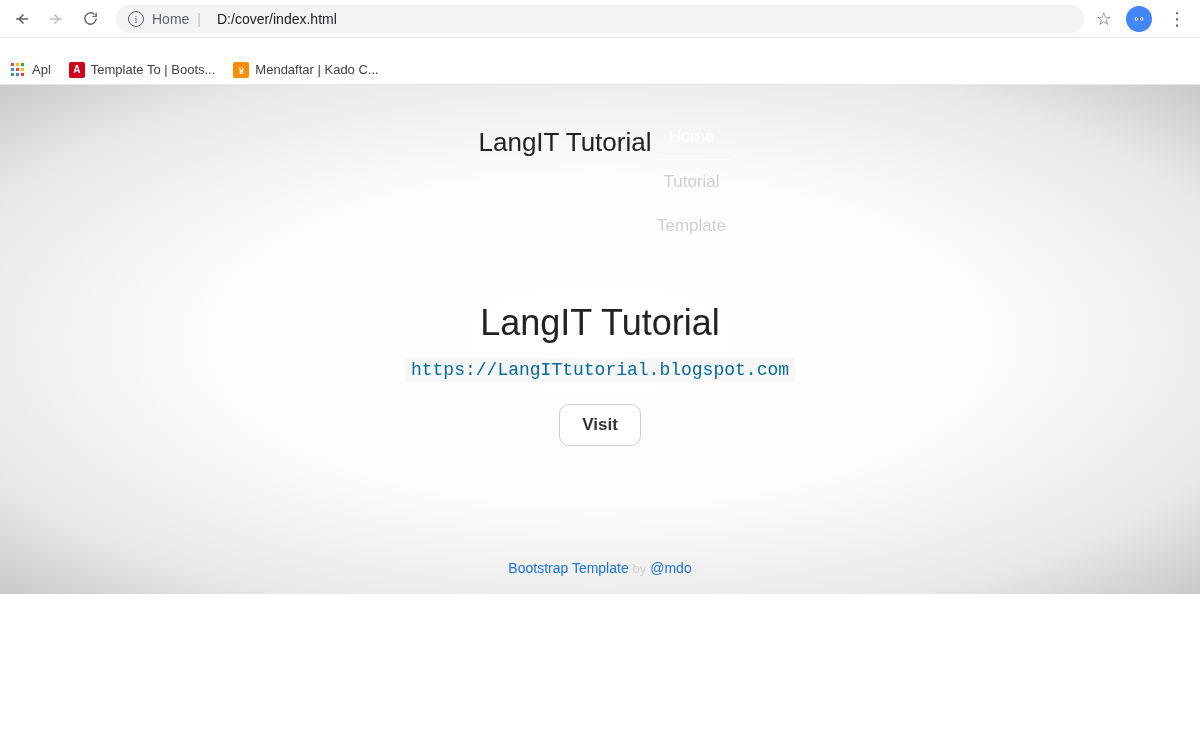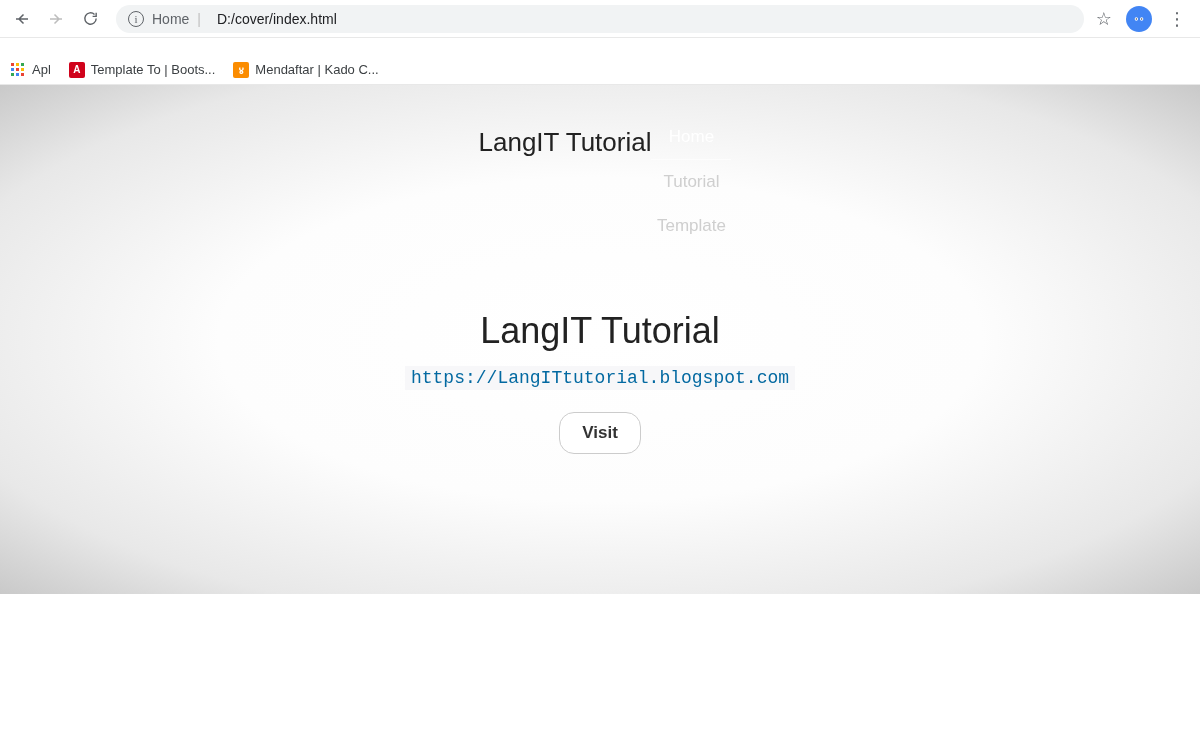--- a/index.html
+++ b/index.html
@@ -129,21 +129,21 @@
       font-family: "Courier New", monospace;
       font-size: 18px;
       color: #0369a1;
       background: #f7f7f9;
       padding: 2px 6px;
       margin-bottom: 22px;
     }
     .visit-btn {
       background: #fff;
       border: 1px solid #ccc;
-      border-radius: 15px;
+      border-radius: 10px;
       padding: 10px 22px;
       font-size: 17px;
       color: #333;
       font-weight: 600;
       cursor: pointer;
     }
 
     .footer {
       text-align: center;
       padding-bottom: 18px;
@@ -229,14 +229,19 @@
     </div>
   </div>
 
   <div class="hero">
     <div class="hero-title">LangIT Tutorial</div>
     <div class="hero-url">https://LangITtutorial.blogspot.com</div>
     <button class="visit-btn">Visit</button>
   </div>
 
   <div class="footer">
+    <div>
+      <a>Bootstrap Template</a>
+      <span class="by">by</span>
+      <a>@mdo</a>
+    </div>
   </div>
 </div>
 
 </body></html>

